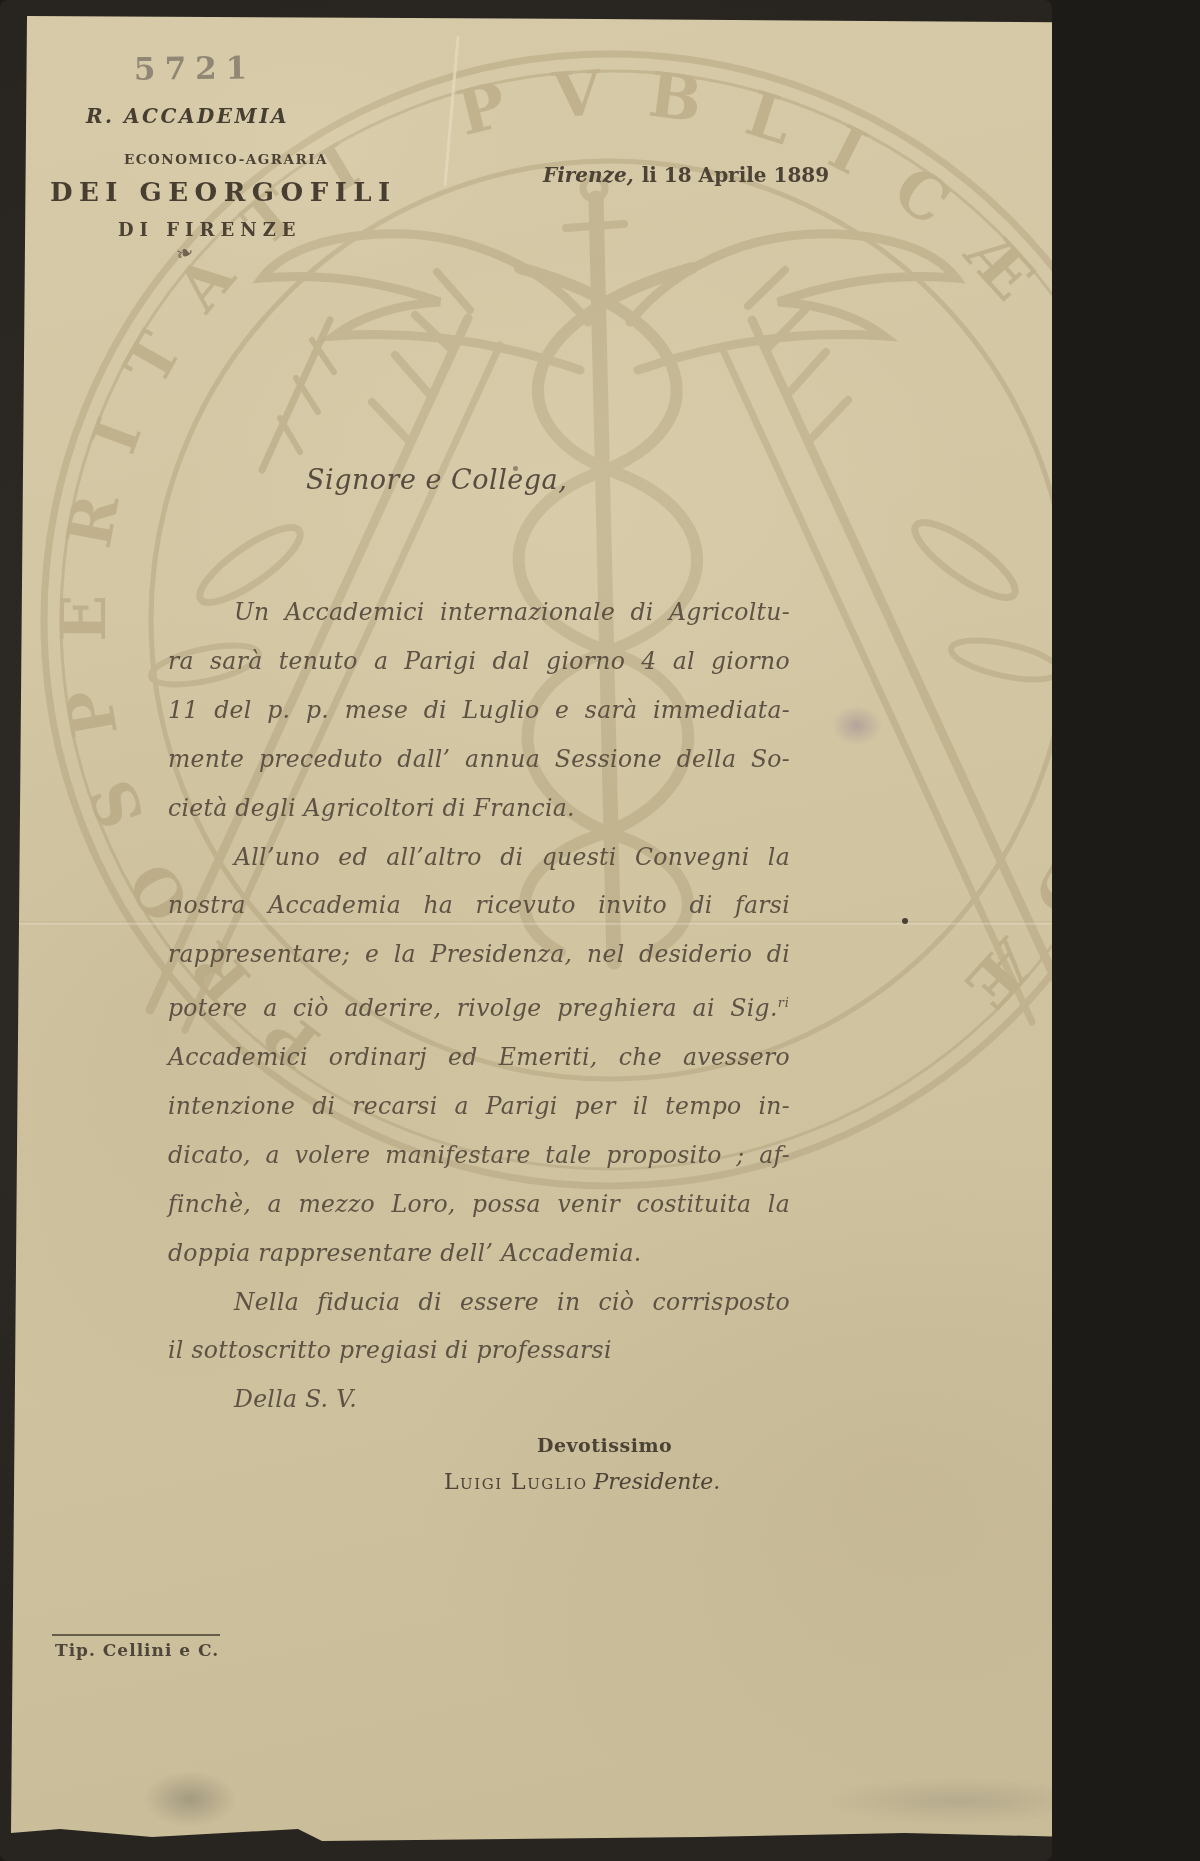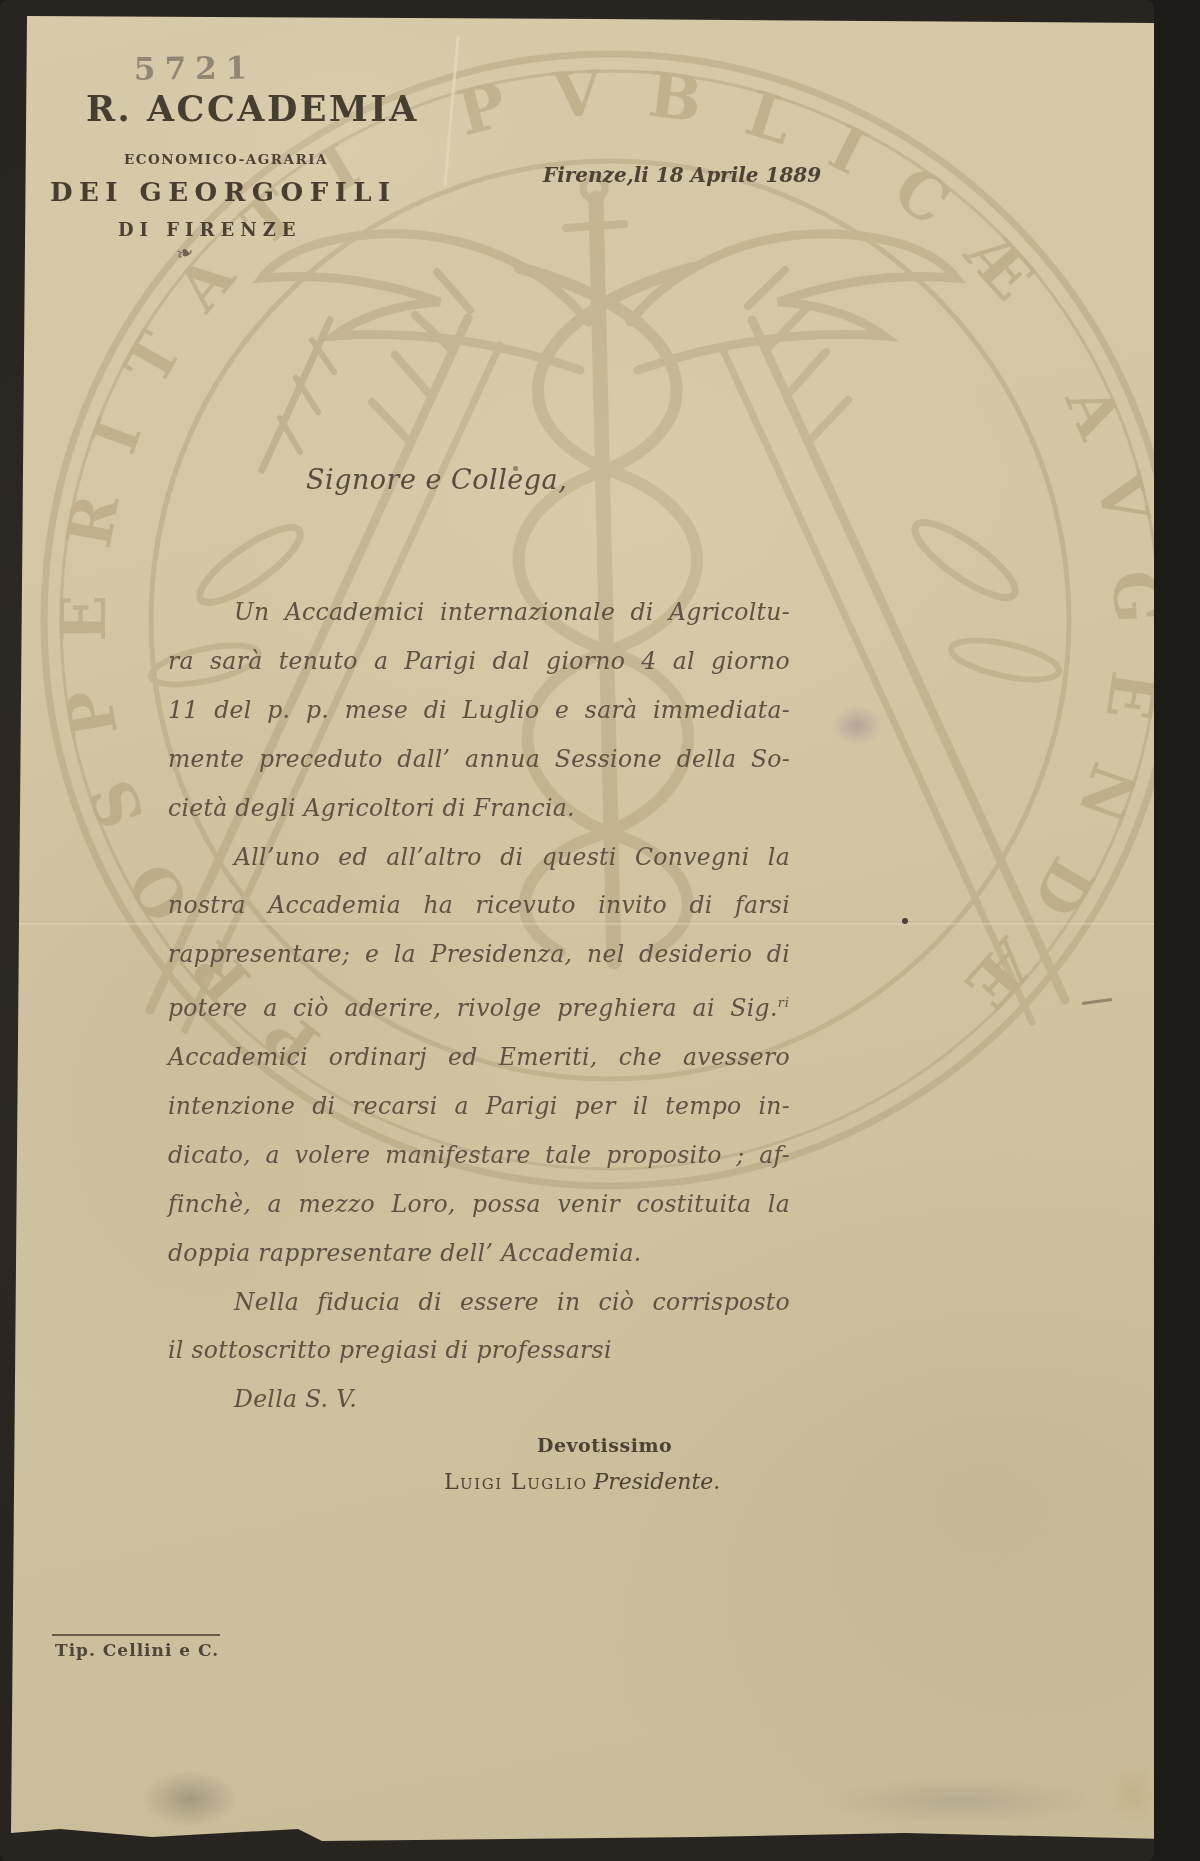--- a/index.html
+++ b/index.html
@@ -1,16 +1,16 @@
 <!DOCTYPE html>
 <html><head>
 <meta charset="utf-8">
 <style>
   html,body{margin:0;padding:0;background:#1d1b18;}
-  #stage{position:relative;width:1154px;height:1861px;overflow:hidden;
+  #stage{position:relative;width:1052px;height:1861px;overflow:hidden;
          font-family:"DejaVu Serif","Liberation Serif",serif;border-radius:8px;}
   
   .backdrop{position:absolute;inset:0;background-color:#282420;
     background-image:
       radial-gradient(3px 3px at 66px 962px, rgba(222,216,200,.85), transparent 70%),
       radial-gradient(2px 2px at 82px 1013px, rgba(222,216,200,.7), transparent 70%),
       radial-gradient(3px 3px at 22px 1156px, rgba(205,198,182,.55), transparent 70%),
       radial-gradient(2px 2px at 1186px 702px, rgba(205,198,182,.4), transparent 70%),
       radial-gradient(2px 2px at 40px 352px, rgba(205,198,182,.4), transparent 70%),
       radial-gradient(1200px 900px at 50% 45%, rgba(62,57,50,.35), transparent 100%);}
@@ -22,28 +22,28 @@
     background:linear-gradient(168deg,#d7caa8 0%,#d2c5a2 45%,#cdc09d 75%,#c8bb97 100%);}
   .texture{position:absolute;inset:0;pointer-events:none;background-image:
       radial-gradient(600px 400px at 55% 28%, rgba(255,248,225,.10), transparent 70%),
       radial-gradient(500px 600px at 15% 55%, rgba(120,100,70,.06), transparent 70%),
       radial-gradient(700px 500px at 85% 80%, rgba(120,100,70,.07), transparent 70%),
       radial-gradient(300px 200px at 30% 8%, rgba(255,250,230,.08), transparent 70%);}
   .abs{position:absolute;}
   
   .stamp-number{left:134px;top:50px;font-size:31px;font-weight:600;letter-spacing:9px;
     color:#8d8371;transform:rotate(-.6deg);opacity:.95;}
-  .lh-title{left:86px;top:88px;font-size:35px;font-weight:bold;letter-spacing:2.5px;color:#463e31;}
+  .lh-title{left:86px;top:104px;font-size:20px;font-weight:bold;letter-spacing:2.5px;color:#463e31;font-style:italic;}
   .lh-sub{left:124px;top:151px;font-size:13.5px;font-weight:bold;letter-spacing:1.5px;color:#4b4235;text-align:right;}
   .lh-name{left:50px;top:177px;font-size:26px;font-weight:900;letter-spacing:6.5px;color:#473e31;}
   .lh-place{left:118px;top:219px;font-size:18px;font-weight:600;letter-spacing:6px;color:#4b4234;}
   .ornament{left:176px;top:241px;font-size:21px;color:#6f6452;transform:rotate(-18deg);}
   .dateline{left:543px;top:163px;font-size:20px;font-weight:600;color:#4c4336;}
   .dateline .place{font-style:italic;}
-  .dateline .rest{font-style:italic;}
+  .dateline .rest{margin-left:8px;}
   
   .salutation{left:306px;top:464px;font-size:27px;font-style:italic;color:#574c3f;letter-spacing:.5px;}
   .letter-body{left:168px;top:588px;width:622px;font-size:23.5px;font-style:italic;
     line-height:48.9px;color:#5d5244;letter-spacing:.3px;}
   .bline{text-align:justify;text-align-last:justify;white-space:normal;}
   .bline.ind{padding-left:66px;}
   .bline.nj{text-align-last:left;}
   .bline sup{font-size:.55em;vertical-align:super;letter-spacing:1px;}
   .valediction{left:537px;top:1434px;font-size:19px;font-weight:600;color:#4c4337;letter-spacing:.5px;}
   .signature{left:444px;top:1469px;font-size:22px;color:#4e4437;}

